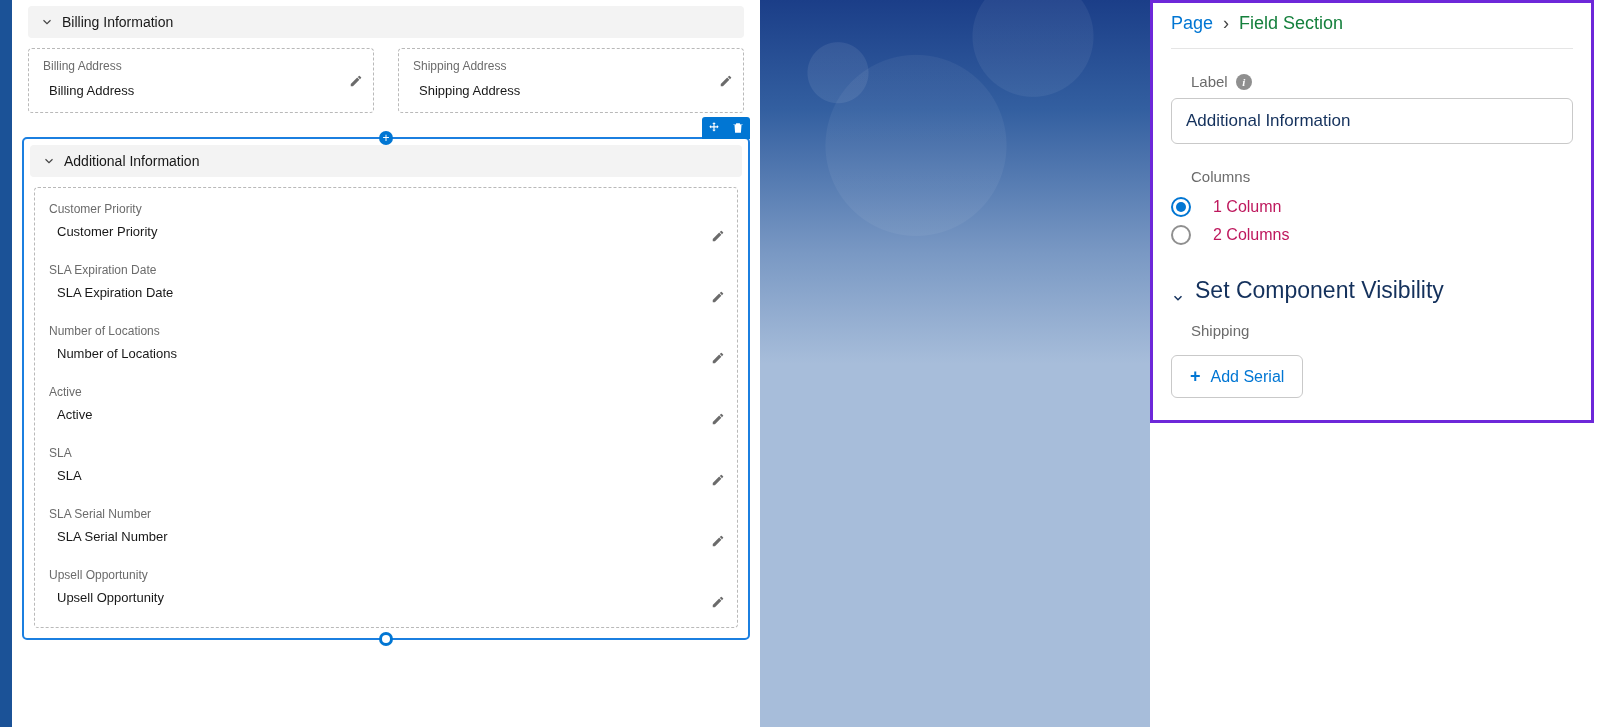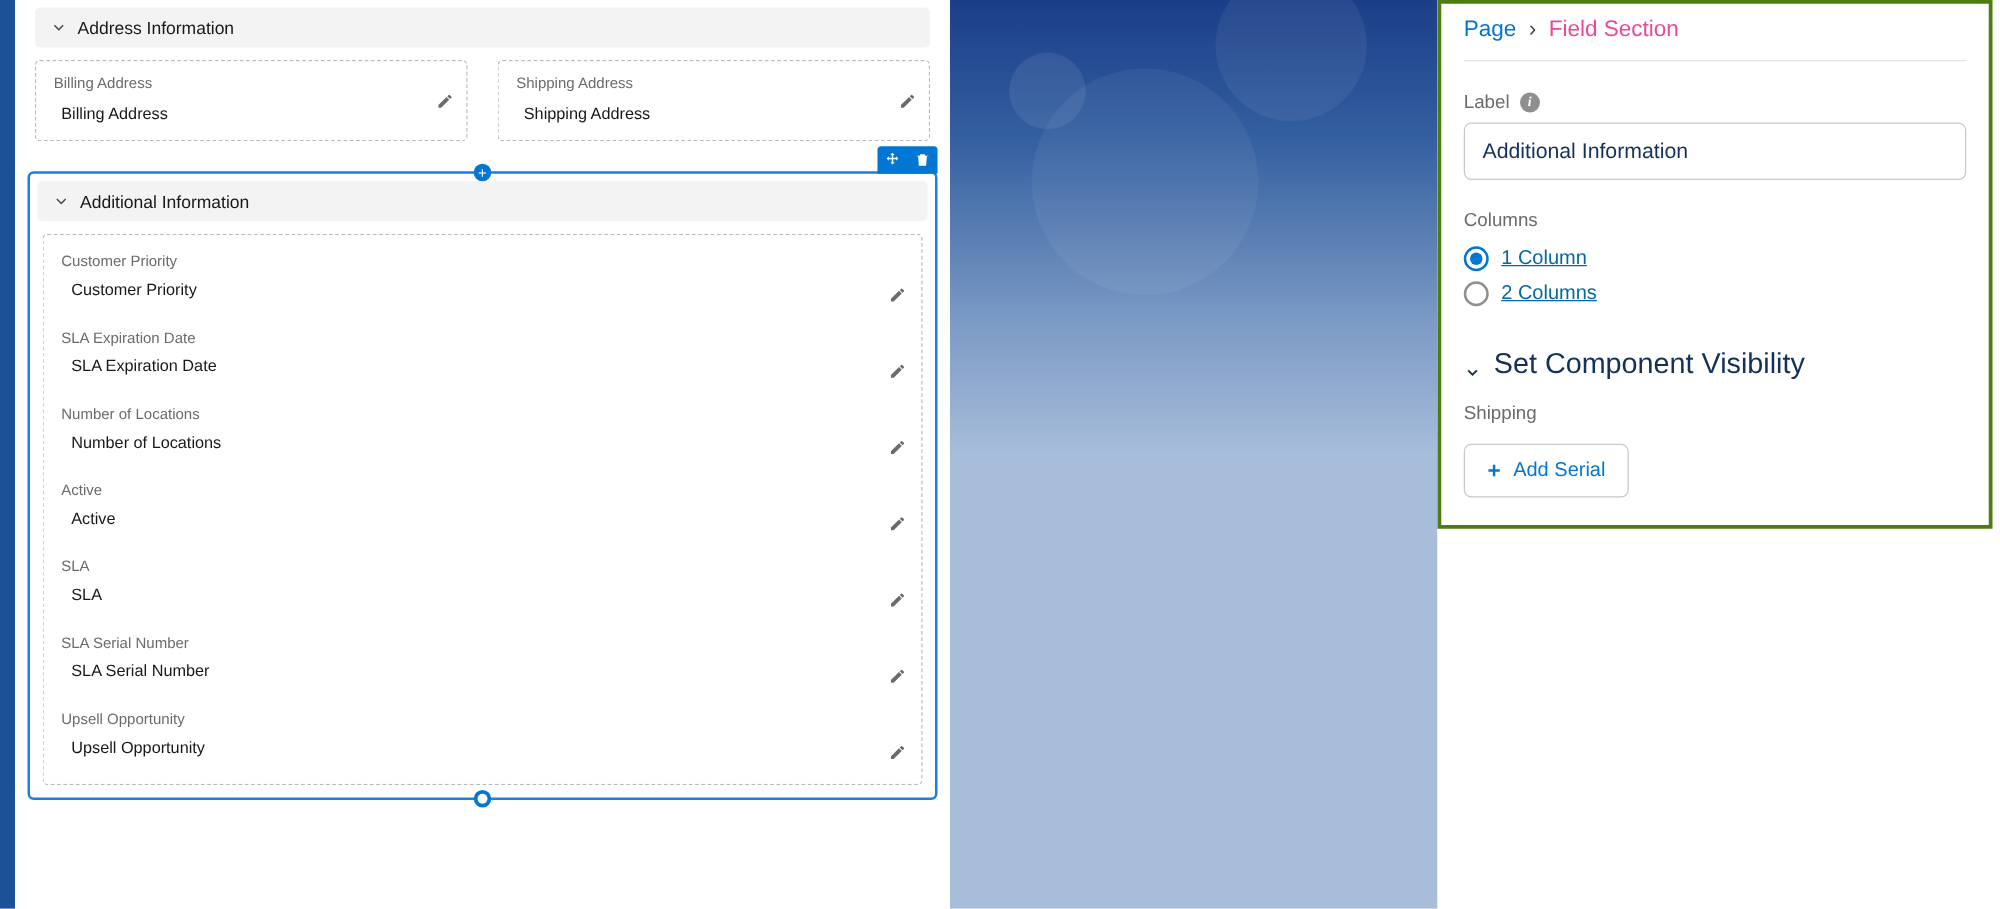--- a/index.html
+++ b/index.html
@@ -136,59 +136,59 @@
   }
   .f-row {
     position:relative;
     padding:10px 4px 4px 4px;
   }
   .f-label{ font-size:12px; color:#6b6b6b;}
   .f-value{ font-size:13px; color:#181818; padding:8px 0 10px 8px;}
   .f-row .pencil{ right:6px; top:auto; bottom:10px; transform:none;}
   
   .rp-highlight {
-    border:3px solid #4d7c0f;
+    border:3px solid #6d28d9;
     margin:0 6px 0 0;
     padding:4px 18px 22px 18px;
   }
   .bc {
     font-size:18px;
     padding:6px 0 14px 0;
     border-bottom:1px solid #e5e5e5;
     display:flex;align-items:center;gap:10px;
   }
   .bc-link{ color:#0176d3; cursor:pointer;}
   .bc-sep{ color:#444;}
-  .bc-cur{ color:#ec4899; font-weight:500;}
+  .bc-cur{ color:#15803d; font-weight:500;}
   .rp-block { padding-top:24px;}
   .rp-lab {
     color:#6b6b6b; font-size:15px;
     display:flex;align-items:center;gap:8px;
     margin-bottom:8px;
+    margin-left:20px;
   }
   .info-ic{
     width:16px;height:16px;border-radius:50%;
     background:#8f8f8f;color:#fff;
     display:inline-flex;align-items:center;justify-content:center;
     font-size:11px;font-weight:bold;font-style:italic;font-family:serif;
   }
   .txt-input{
     width:100%;
     border:1px solid #c9c9c9;
     border-radius:6px;
     padding:12px 14px;
     font-size:17px;
     color:#14315c;
   }
   .radio-row{
-    display:flex;align-items:center;gap:10px;
+    display:flex;align-items:center;gap:22px;
     padding:4px 0;
-    font-size:16px;color:#0369a1;
+    font-size:16px;color:#be185d;
     cursor:pointer;
-    text-decoration:underline;
   }
   .radio{
     width:20px;height:20px;border:2px solid #8f8f8f;border-radius:50%;
     display:inline-flex;align-items:center;justify-content:center;
     flex-shrink:0;
   }
   .radio.sel{border-color:#0176d3;}
   .radio .rin{
     width:10px;height:10px;border-radius:50%;background:#0176d3;display:none;
   }
@@ -212,21 +212,21 @@
 
 <div class="canvas">
 
   <div class="section-card">
     <div class="section-header">
       <span class="chev">
         <svg viewBox="0 0 24 24" fill="none" stroke="#444" stroke-width="2">
             <polyline points="6 9 12 15 18 9"></polyline>
           </svg>
       </span>
-      <span class="section-title">Address Information</span>
+      <span class="section-title">Billing Information</span>
     </div>
     <div class="addr-row">
       <div class="addr-field">
         <span class="addr-label">Billing Address</span>
         <span class="addr-value">Billing Address</span>
         <span class="pencil">
           <svg viewBox="0 0 24 24" fill="#6b6b6b">
               <path d="M3 17.25V21h3.75L17.81 9.94l-3.75-3.75L3 17.25zM20.71 7.04a1 1 0 0 0 0-1.41l-2.34-2.34a1 1 0 0 0-1.41 0l-1.83 1.83 3.75 3.75 1.83-1.83z"></path>
             </svg>
         </span>

